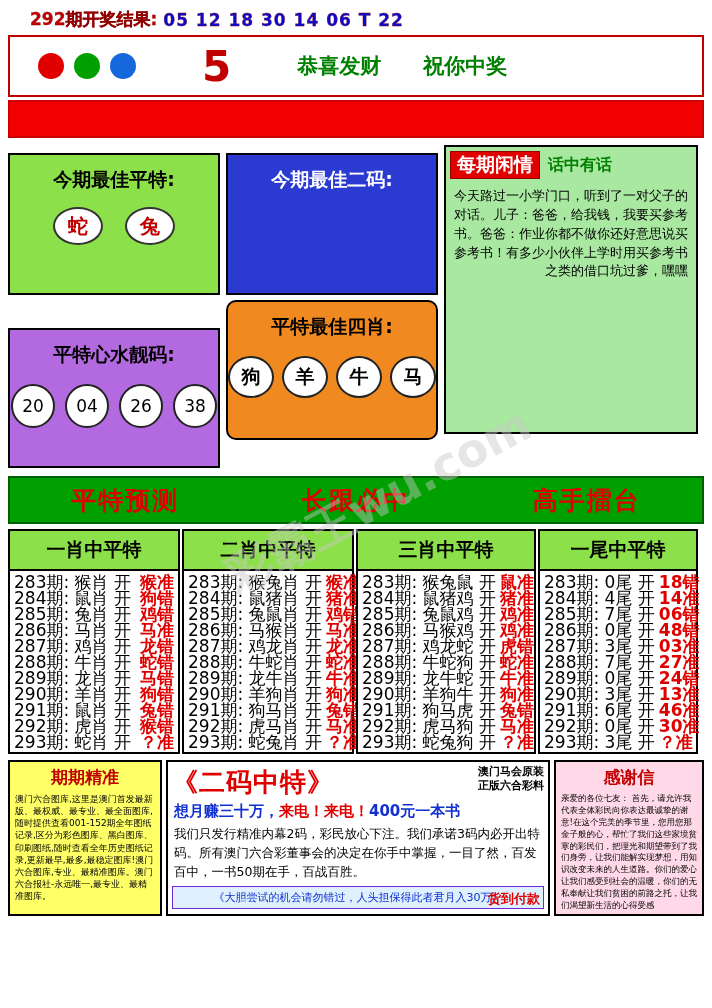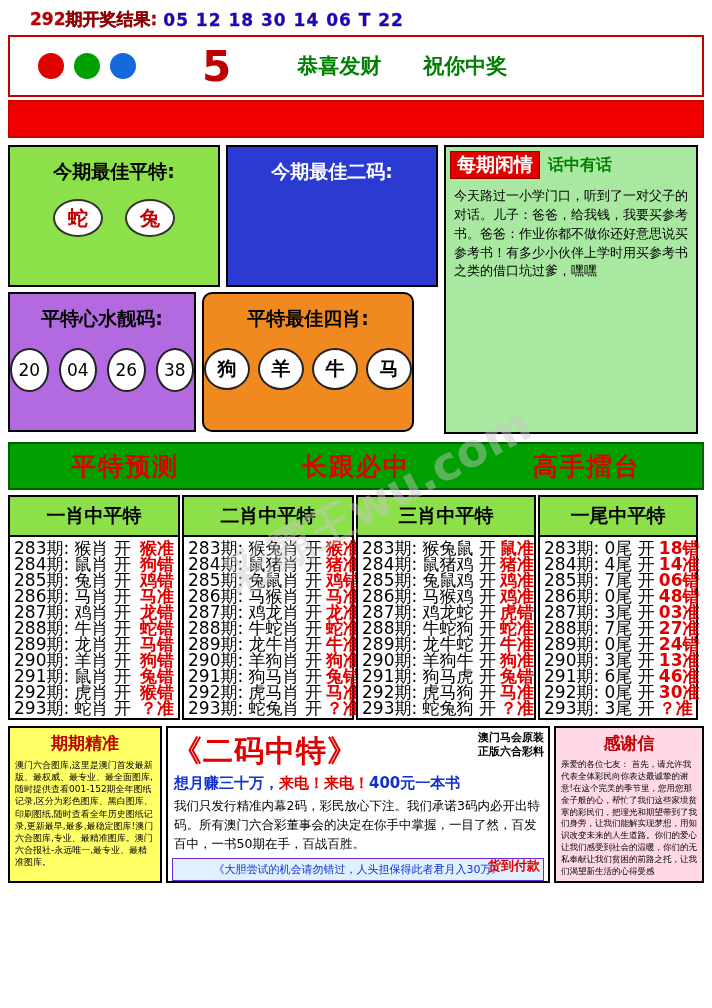--- a/index.html
+++ b/index.html
@@ -42,21 +42,21 @@
   .pills{display:flex;justify-content:center;gap:22px;margin-top:14px;}
   .pill{
     width:46px;height:34px;border-radius:50%;background:#fff;border:2px solid #333;
     display:flex;align-items:center;justify-content:center;
     font-size:20px;font-weight:bold;color:#c00000;
   }
   .box-green{background:#8ce04a;width:212px;height:142px;}
   .box-blue{background:#2b3ad0;width:212px;height:142px;color:#fff;}
   .box-blue .title{color:#fff;}
   .box-blue .pill{border-color:#fff;color:#c00000;}
-  .box-purple{background:#b36ae0;width:188px;height:140px;}
+  .box-purple{background:#b36ae0;width:212px;height:140px;margin-top:28px;}
   .box-orange{background:#f08a20;width:212px;height:140px;border-radius:10px;}
   .circles{display:flex;justify-content:center;gap:10px;margin-top:16px;}
   .circ{
     width:40px;height:40px;border-radius:50%;background:#fff;border:2px solid #222;
     display:flex;align-items:center;justify-content:center;font-size:17px;font-weight:normal;color:#000;
   }
   .ovals{display:flex;justify-content:center;gap:8px;margin-top:16px;}
   .oval{
     width:44px;height:38px;border-radius:50%;background:#fff;border:2px solid #222;
     display:flex;align-items:center;justify-content:center;font-size:19px;font-weight:bold;color:#000;
@@ -65,21 +65,21 @@
   .story{
     width:254px;height:289px;border:2px solid #000;background:#a8e8a0;box-sizing:border-box;
   }
   .story-head{display:flex;align-items:center;gap:8px;padding:4px 4px 0 4px;}
   .story-head .tag{
     background:#e00000;color:#fff;font-size:19px;font-weight:bold;padding:0 6px;
     border:1px solid #900;
   }
   .story-head .sub{color:#008000;font-size:16px;font-weight:bold;}
   .story-body{
-    padding:8px 8px 0 8px;font-size:13px;line-height:1.45;color:#000;
+    padding:8px 8px 0 8px;font-size:13px;line-height:1.45;color:#000;text-align:right;
   }
   
   .predict{
     margin-top:8px;height:44px;background:#00a000;border:2px solid #006000;
     display:flex;align-items:center;justify-content:space-around;
     font-size:25px;font-weight:bold;color:#e00000;letter-spacing:2px;
   }
   
   .cols{display:flex;gap:2px;margin-top:5px;}
   .col{border:2px solid #000;background:#ffffff;box-sizing:border-box;}
@@ -96,21 +96,21 @@
   .c2{width:172px;}
   .c3{width:180px;}
   .c4{width:160px;}
   
   .bottom{display:flex;gap:4px;margin-top:6px;}
   .bl{width:154px;border:2px solid #000;background:#ffff66;box-sizing:border-box;}
   .bl-title{text-align:center;font-size:17px;font-weight:bold;color:#c00000;padding:4px 0 2px;}
   .bl-body{font-size:9px;line-height:1.35;padding:2px 5px 4px;color:#000;}
   .bm{flex:1;border:2px solid #000;background:#fff;box-sizing:border-box;position:relative;}
   .bm-top{display:flex;align-items:flex-start;padding:3px 4px 0 4px;}
-  .bm-title{font-size:30px;font-weight:bold;color:#e00000;letter-spacing:1px;}
+  .bm-title{font-size:26px;font-weight:bold;color:#e00000;letter-spacing:1px;}
   .bm-right{margin-left:auto;text-align:right;font-size:11px;color:#000;line-height:1.3;font-weight:bold;}
   .bm-sub{font-size:15px;font-weight:bold;color:#1030d0;padding:2px 6px;}
   .bm-sub .rd{color:#e00000;}
   .bm-text{font-size:12.5px;line-height:1.5;padding:2px 6px;color:#000;}
   .bm-note{
     margin:3px 4px 0 4px;border:1px solid #6d28d9;background:#dff0ff;
     font-size:11px;color:#1030d0;padding:3px 4px;text-align:center;
   }
   .bm-pay{position:absolute;right:8px;bottom:6px;font-size:13px;font-weight:bold;color:#e00000;}
   .br{width:150px;border:2px solid #000;background:#ffd9e8;box-sizing:border-box;}
@@ -143,21 +143,21 @@
     <div class="greet">
       <span>恭喜发财</span>
       <span>祝你中奖</span>
     </div>
   </div>
 
   <div class="redbar"></div>
 
   <div class="row">
     <div style="display:flex;flex-direction:column;gap:5px;">
-      <div class="row" style="margin-top:0;">
+      <div class="row" style="margin-top:8px;">
         <div class="bx box-green">
           <div class="title">今期最佳平特:</div>
           <div class="pills">
             <div class="pill">蛇</div>
             <div class="pill">兔</div>
           </div>
         </div>
         <div class="bx box-blue">
           <div class="title">今期最佳二码:</div>
         </div>

